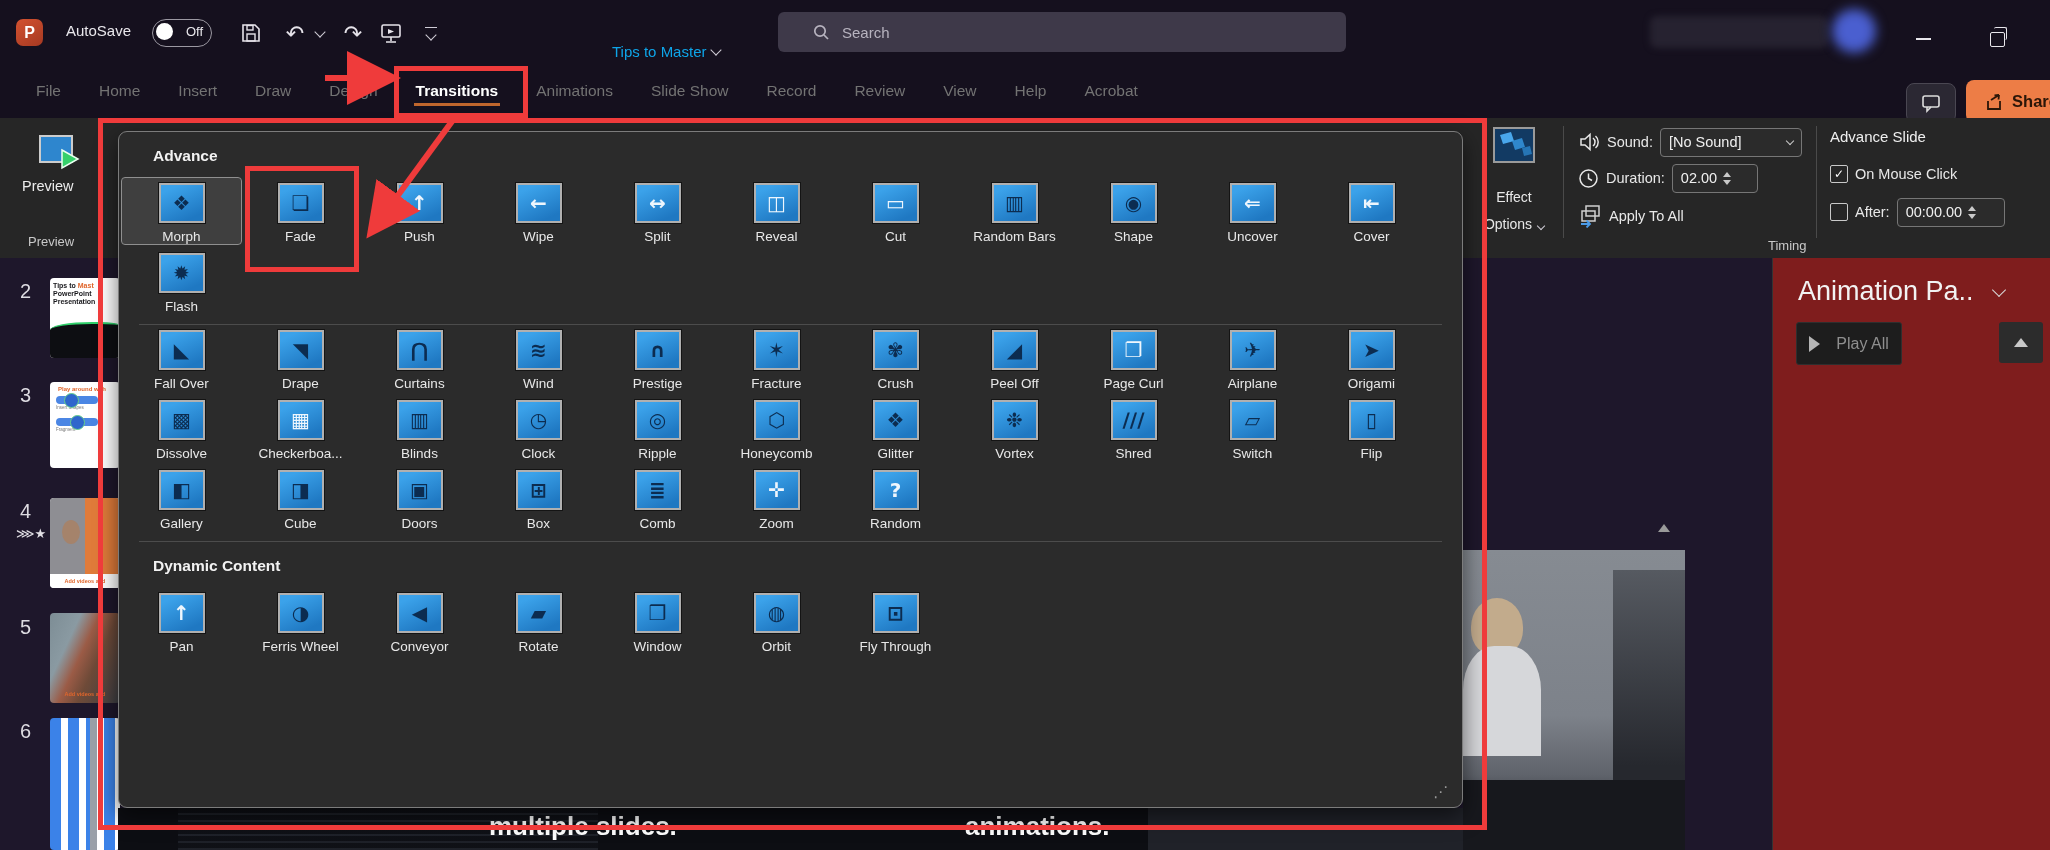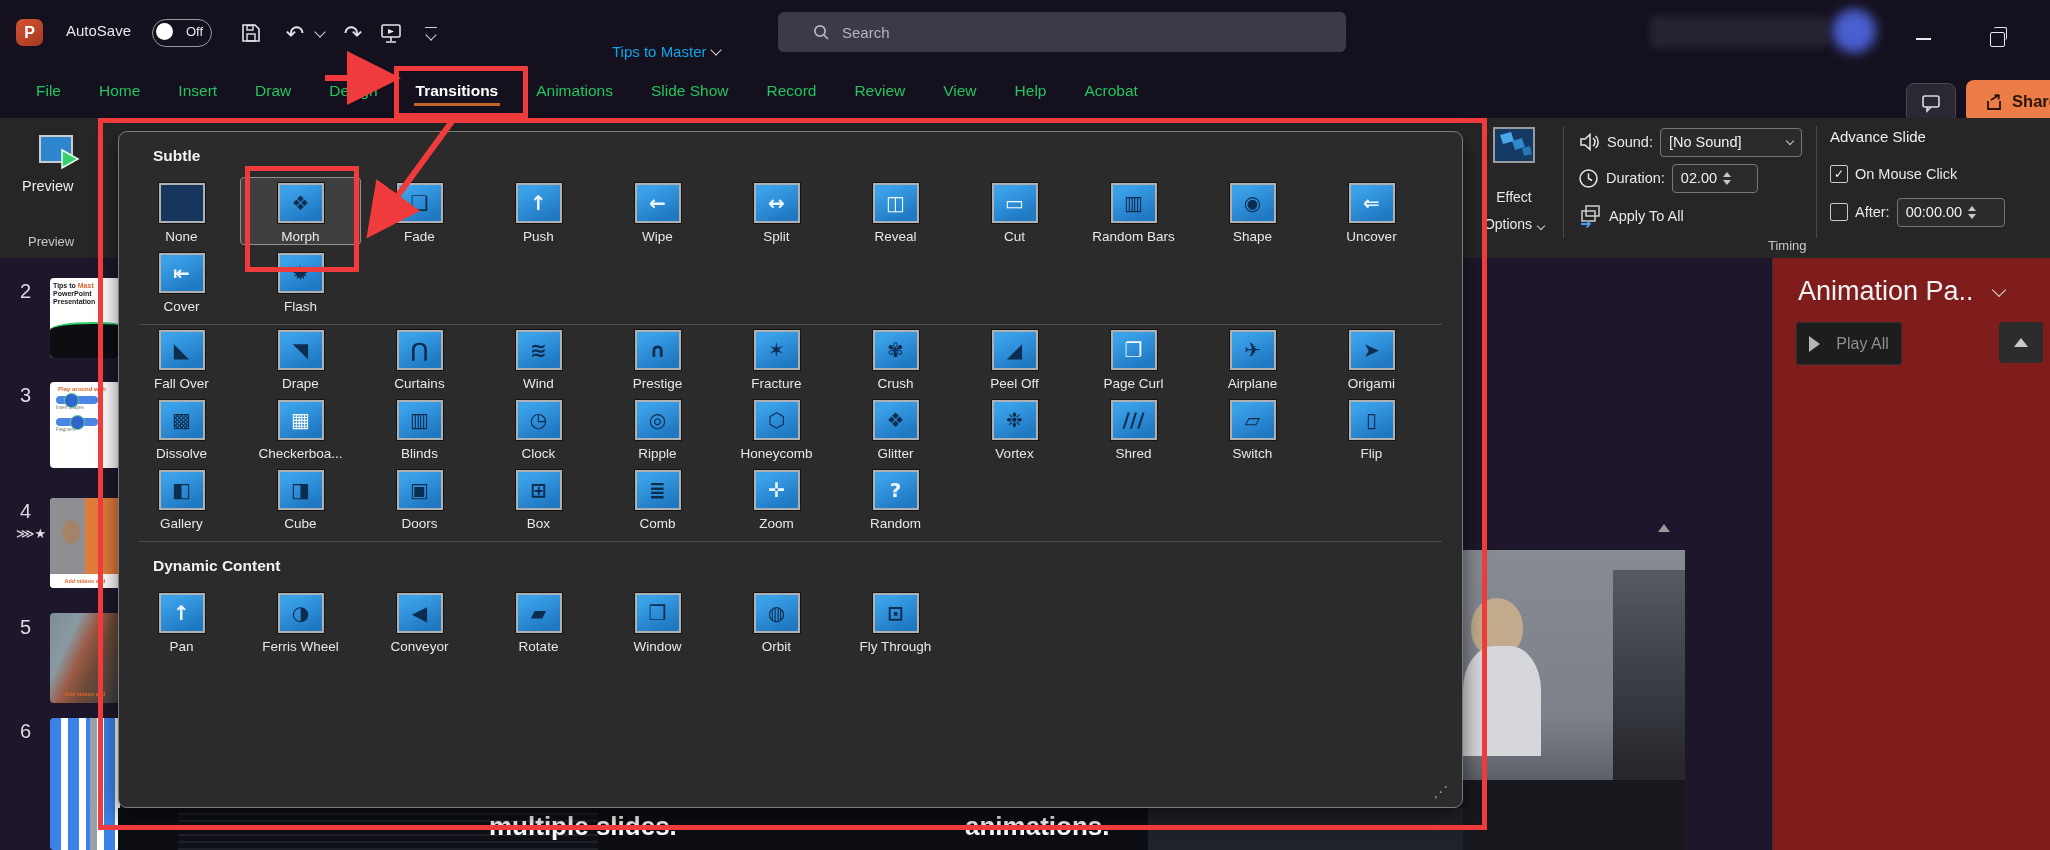--- a/index.html
+++ b/index.html
@@ -27,21 +27,21 @@
   .account{position:absolute;left:1650px;top:16px;width:178px;height:32px;border-radius:7px;background:#262230;filter:blur(3px);}
   .avatar{position:absolute;left:1832px;top:9px;width:44px;height:44px;border-radius:50%;background:#4a5fd0;filter:blur(6px);}
   .winbtn{position:absolute;top:24px;width:30px;height:30px;display:flex;align-items:center;justify-content:center;}
   .minus{width:15px;height:2px;background:#e8e6ec;}
   .restore{position:relative;width:13px;height:13px;border:1.6px solid #e8e6ec;border-radius:2px;}
   .restore:before{content:"";position:absolute;left:3px;top:-6px;width:12px;height:12px;border:1.6px solid #e8e6ec;
                   border-left:none;border-bottom:none;border-radius:2px;}
   
   #menubar{position:absolute;left:0;top:64px;width:2050px;height:54px;background:#15101e;
            display:flex;align-items:center;gap:34px;padding-left:34px;box-sizing:border-box;font-size:15.5px;}
-  .mitem{color:#22c55e;white-space:nowrap;padding:6px 2px;}
+  .mitem{color:#737373;white-space:nowrap;padding:6px 2px;}
   .mitem.active{color:#fff;font-weight:bold;border-bottom:3.5px solid #c0662d;padding-bottom:3px;}
   .comment-btn{position:absolute;left:1906px;top:83px;width:48px;height:38px;background:#2b2833;border:1px solid #4a4752;
                border-radius:8px;display:flex;align-items:center;justify-content:center;}
   .share-btn{position:absolute;left:1966px;top:80px;width:110px;height:43px;background:#ed7d46;border-radius:8px;
              display:flex;align-items:center;justify-content:center;gap:8px;color:#2a1608;font-size:16.5px;font-weight:bold;}
   
   #ribbon{position:absolute;left:0;top:118px;width:2050px;height:140px;background:#262626;border-bottom:1px solid #151515;}
   .rgroup-label{position:absolute;font-size:13px;color:#c9c9c9;}
   .preview-icon{position:absolute;left:36px;top:14px;}
   .preview-label{position:absolute;left:22px;top:60px;font-size:14.5px;color:#ececec;}
@@ -362,28 +362,22 @@
       <span class="ptri"></span>
       <span>Play All</span>
     </div>
     <div class="pane-scroll-up">
       <div class="tri-up" style="border-left-width:7px;border-right-width:7px;border-bottom-width:9px"></div>
     </div>
   </div>
 
   <div id="gallery">
     <div id="gallery-content">
-        <div class="gtitle">Subtle</div>
+        <div class="gtitle">Advance</div>
         <div class="ggrid">
-          <div class="titem">
-            <div class="tile none">
-              <span class="glyph sym"></span>
-            </div>
-            <div class="tlabel">None</div>
-          </div>
           <div class="titem selected">
             <div class="tile">
               <span class="glyph sym">❖</span>
             </div>
             <div class="tlabel">Morph</div>
           </div>
           <div class="titem">
             <div class="tile">
               <span class="glyph sym">❏</span>
             </div>

